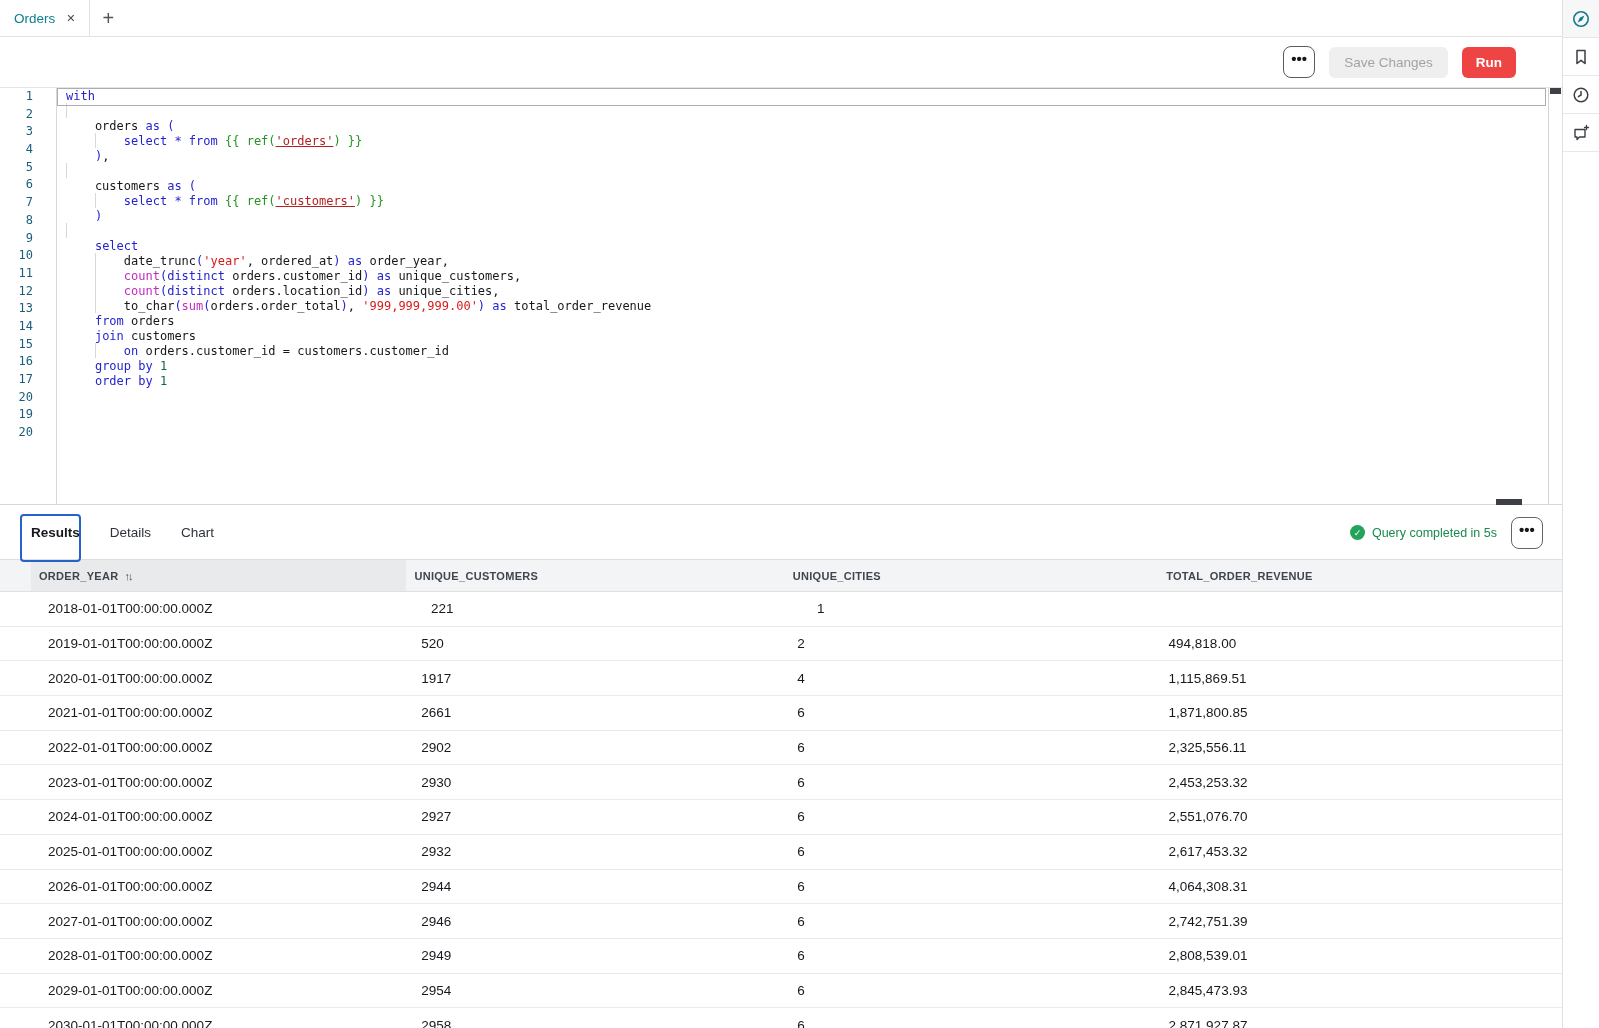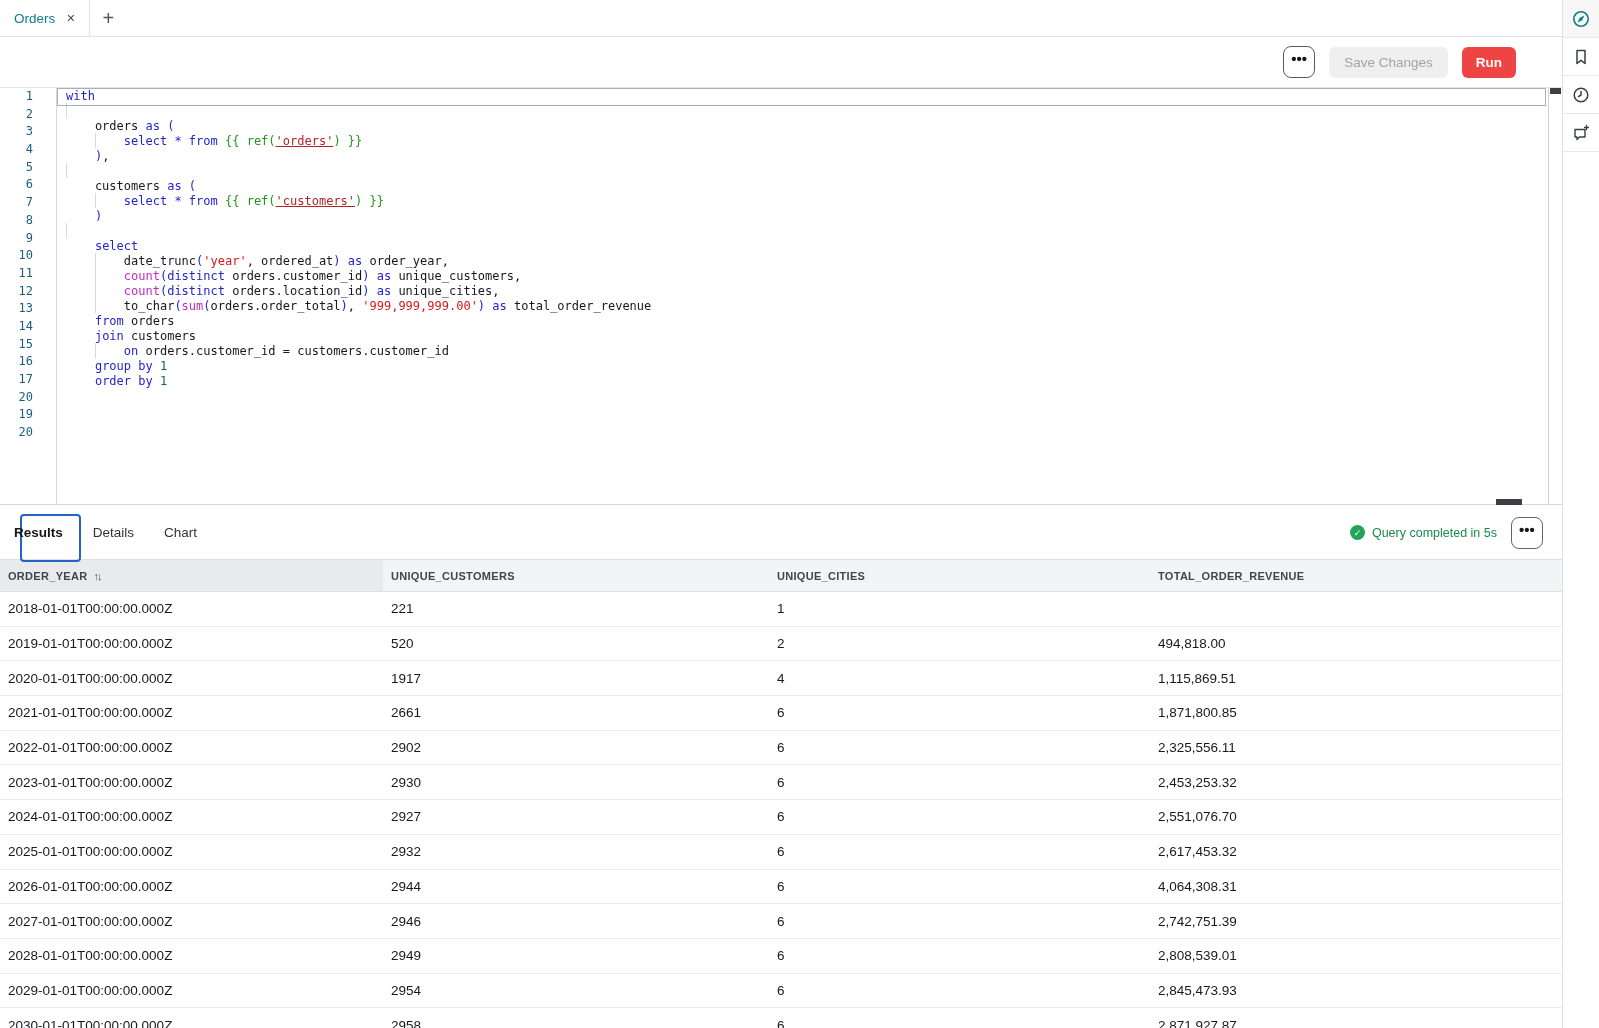--- a/index.html
+++ b/index.html
@@ -34,43 +34,43 @@
   .tk-kw { color:#2424cf; } .tk-fn { color:#c32ac3; } .tk-st { color:#d61a1a; }
   .tk-lk { color:#b42323; text-decoration:underline; } .tk-jj { color:#23941f; }
   .tk-nm { color:#116644; } .tk-pr { color:#2424cf; } .tk-pl { color:#16181c; }
   .active-line-box { position:absolute; left:57px; top:0; width:1489px; height:18px;
         border:1px solid #a9aeb4; pointer-events:none; }
   .vtrack { position:absolute; right:0; top:0; width:14px; height:100%; border-left:1px solid #d4d4d4; }
   .vthumb { position:absolute; top:0; left:1px; right:1px; height:6px; background:#3c4045; }
   .hthumb { position:absolute; bottom:-1px; left:1496px; width:26px; height:6px; background:#3c4045; }
 
   
-  .rtabs { position:relative; height:55px; display:flex; align-items:center; gap:30px; padding-left:14px;
+  .rtabs { position:relative; height:55px; display:flex; align-items:center; gap:30px; padding-left:31px;
            border-bottom:1px solid #dedede; background:#fff; }
   .rtab { font-size:13.5px; color:#2e333b; cursor:pointer; position:relative; z-index:2; }
   .rtab.active { font-weight:bold; color:#15171c; }
   .focus-box { position:absolute; left:20px; top:9px; width:61px; height:48px; border:2px solid #2563c9; border-radius:4px; z-index:1; background:transparent; pointer-events:none; }
   .rstatus { position:absolute; right:19px; top:0; height:55px; display:flex; align-items:center; gap:14px; }
   .status-group { display:flex; align-items:center; gap:7px; }
   .check-circle { width:15px; height:15px; border-radius:50%; background:#24a45a; color:#fff; font-size:9px;
                   display:flex; align-items:center; justify-content:center; }
   .status-text { color:#188a4d; font-size:12.5px; }
   .btn-more2 { width:32px; height:32px; border:1px solid #5f6670; border-radius:8px; background:#fff;
                font-weight:bold; font-size:15px; color:#16181c; display:flex; align-items:center; justify-content:center; line-height:0; padding-bottom:6px; cursor:pointer;}
 
   
   .thead { display:flex; height:32px; background:#f3f4f6; border-bottom:1px solid #e0e0e0; }
   .th { display:flex; align-items:center; padding-left:8px; font-size:11px; font-weight:bold; color:#3f4650;
         letter-spacing:0.3px; cursor:pointer; }
   .th.sorted { background:#e9eaec; }
   .sort-icon { margin-left:6px; font-size:11px; color:#4a4f57; letter-spacing:-2px; }
   .tbody { overflow:hidden; height:436px; }
-  .tr { display:flex; height:34.7px; border-bottom:1px solid #ebebeb; background:#fff; }
+  .tr { display:flex; height:34.7px; border-bottom:1px solid #ebebeb; background:#fff;padding-left:9px; }
   .td { display:flex; align-items:center; padding-left:8px; font-size:13.5px; color:#17191e; }
-  .c0 { width:383px; } .c1 { width:386px; } .c2 { width:381px; } .c3 { width:412px; }
+  .c0 { width:383px;margin-left:31px; } .c1 { width:386px; } .c2 { width:381px; } .c3 { width:412px; }
 
   
   .sidebar { width:37px; height:1028px; border-left:1px solid #e0e0e0; background:#fff; display:flex; flex-direction:column; }
   .side-item { height:38px; display:flex; align-items:center; justify-content:center; border-bottom:1px solid #e8e8e8; cursor:pointer; }
   .side-item.first { background:#f7f7f8; }
   .side-rest { flex:1; }
 </style>
 </head>
 <body>
 

